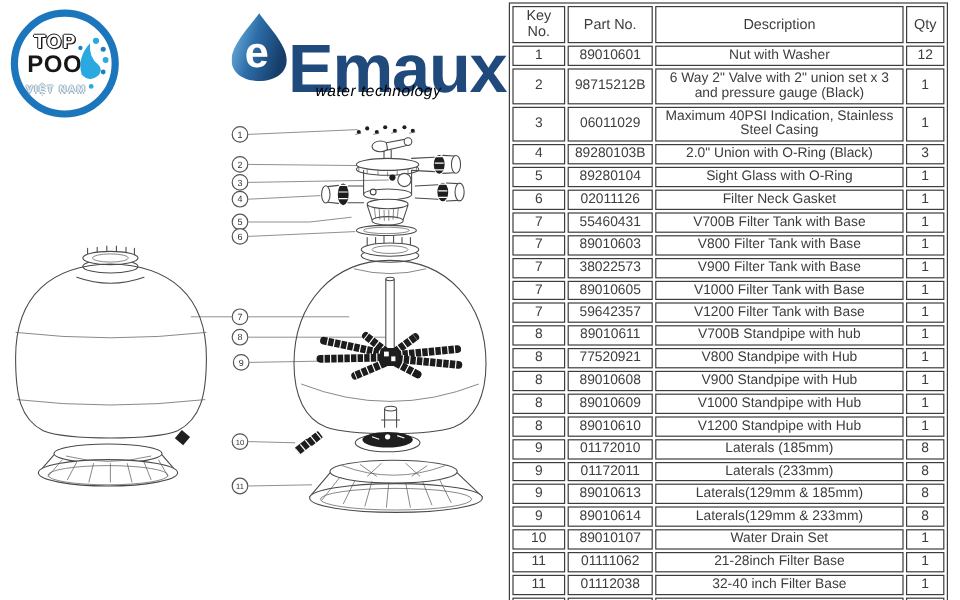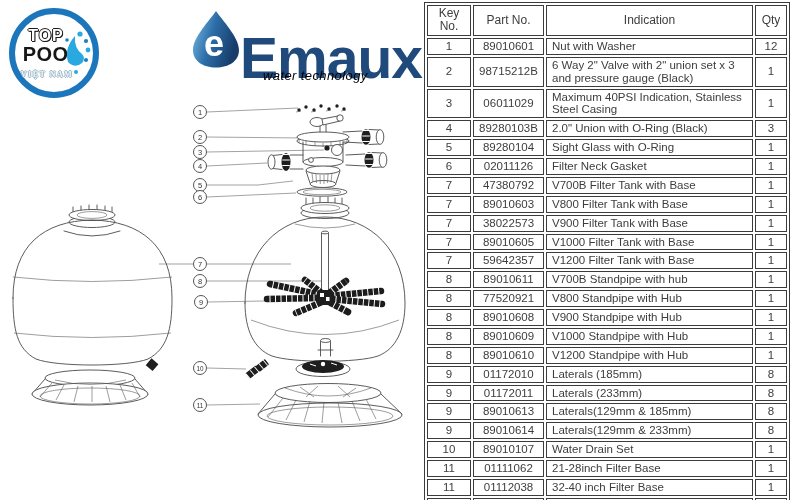--- a/index.html
+++ b/index.html
@@ -9,21 +9,21 @@
   
   #toppool { position:absolute; left:9px; top:8px; width:90px; height:90px;
              border:6px solid #1b76bc; border-radius:50%; background:#fff; }
   #toppool .tp-top { position:absolute; left:0; top:13px; width:62px; text-align:center;
              font-size:16px; font-weight:bold; letter-spacing:1px; color:#fff;
              text-shadow:-1px 0 #1a1a1a,1px 0 #1a1a1a,0 -1px #1a1a1a,0 1px #1a1a1a,1px 1px #1a1a1a; }
   #toppool .tp-pool { position:absolute; left:2px; top:29px; width:70px; text-align:center;
              font-size:20px; font-weight:bold; letter-spacing:.5px; color:#161616; }
   #toppool .tp-vn { position:absolute; left:0; top:56px; width:64px; text-align:center;
              font-size:8px; font-weight:bold; letter-spacing:1.5px; color:#eef6fc;
-             text-shadow:-1px 0 #9fb6c4,1px 0 #9fb6c4,0 -1px #9fb6c4,0 1px #9fb6c4;font-family:Liberation Serif, serif; }
+             text-shadow:-1px 0 #9fb6c4,1px 0 #9fb6c4,0 -1px #9fb6c4,0 1px #9fb6c4; }
   #toppool svg { position:absolute; right:1px; top:12px; }
 
   
   #emaux { position:absolute; left:193px; top:10px; width:230px; height:80px; }
   #emaux .drop { position:absolute; left:0; top:0; }
   #emaux .word { position:absolute; left:47px; top:15px; font-size:57px; font-weight:bold;
                  letter-spacing:-1px; color:#20497c; }
   #emaux .tag  { position:absolute; left:70px; top:58px; font-size:13px; font-style:italic;
                  color:#000000; letter-spacing:.4px; }
 
@@ -44,21 +44,21 @@
   .armrib { stroke:#ffffff; stroke-width:7.5; fill:none; stroke-dasharray:1 4.5; }
 
   
   #parts-table { position:absolute; left:424px; top:2px; width:366px; height:495px;
                  border:1px solid #3c3c3c; border-collapse:separate; border-spacing:2px;
                  table-layout:fixed; background:#fff; }
   #parts-table th, #parts-table td { border:1px solid #3c3c3c; color:#3d3d3d;
                  font-size:11.5px; line-height:1.12; vertical-align:middle;
                  text-align:center; padding:1px 2px; overflow:hidden; }
   #parts-table th { font-size:12px; font-weight:normal; height:17px;margin-top:23px; }
-  #parts-table td.col2 { text-align:left; padding:1px 5px; }
+  #parts-table td.col2 { text-align:center; padding:1px 5px; }
   col.c0 { width:44px; } col.c1 { width:71px; } col.c2 { width:207px; } col.c3 { width:32px; }
 </style>
 </head>
 <body>
 
 <div id="page">
 
   <div id="toppool">
     <div class="tp-top">TOP</div>
     <div class="tp-pool">POOL</div>
@@ -287,21 +287,21 @@
     <colgroup>
         <col class="c0">
         <col class="c1">
         <col class="c2">
         <col class="c3">
       </colgroup>
     <thead>
       <tr>
         <th>Key No.</th>
         <th>Part No.</th>
-        <th>Indication</th>
+        <th>Description</th>
         <th>Qty</th>
       </tr>
     </thead>
     <tbody>
         <tr>
           <td class="col0">1</td>
           <td class="col1">89010601</td>
           <td class="col2">Nut with Washer</td>
           <td class="col3">12</td>
         </tr>
@@ -330,21 +330,21 @@
           <td class="col3">1</td>
         </tr>
         <tr>
           <td class="col0">6</td>
           <td class="col1">02011126</td>
           <td class="col2">Filter Neck Gasket</td>
           <td class="col3">1</td>
         </tr>
         <tr>
           <td class="col0">7</td>
-          <td class="col1">47380792</td>
+          <td class="col1">55460431</td>
           <td class="col2">V700B Filter Tank with Base</td>
           <td class="col3">1</td>
         </tr>
         <tr>
           <td class="col0">7</td>
           <td class="col1">89010603</td>
           <td class="col2">V800 Filter Tank with Base</td>
           <td class="col3">1</td>
         </tr>
         <tr>

